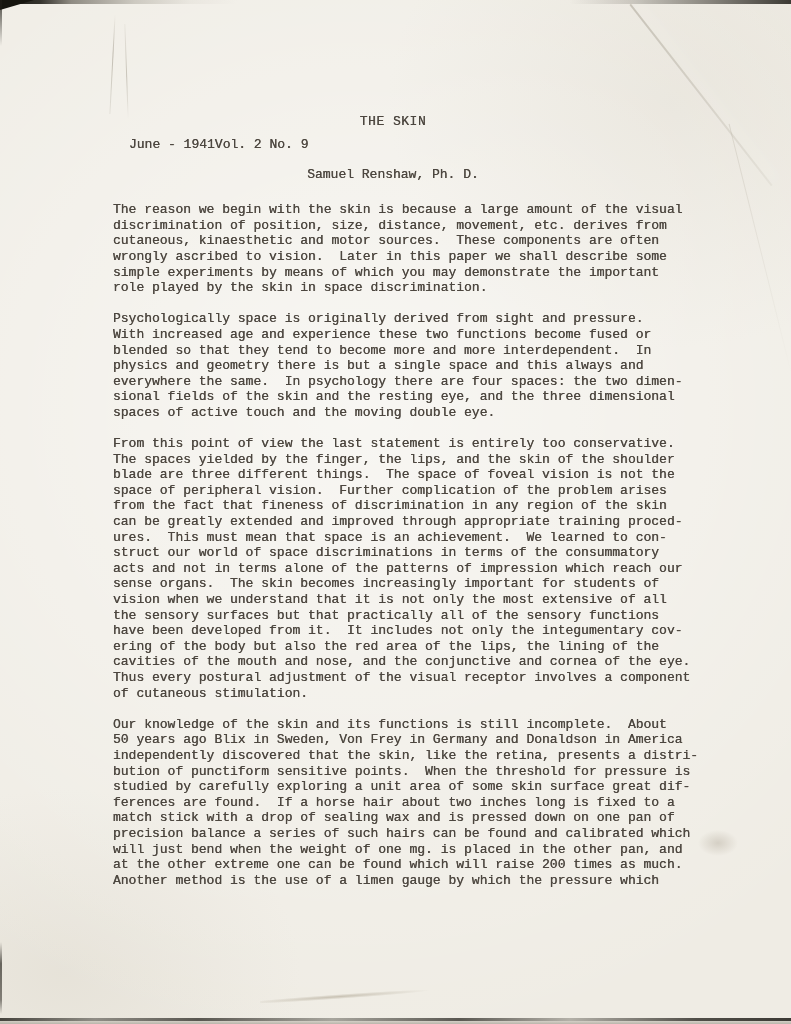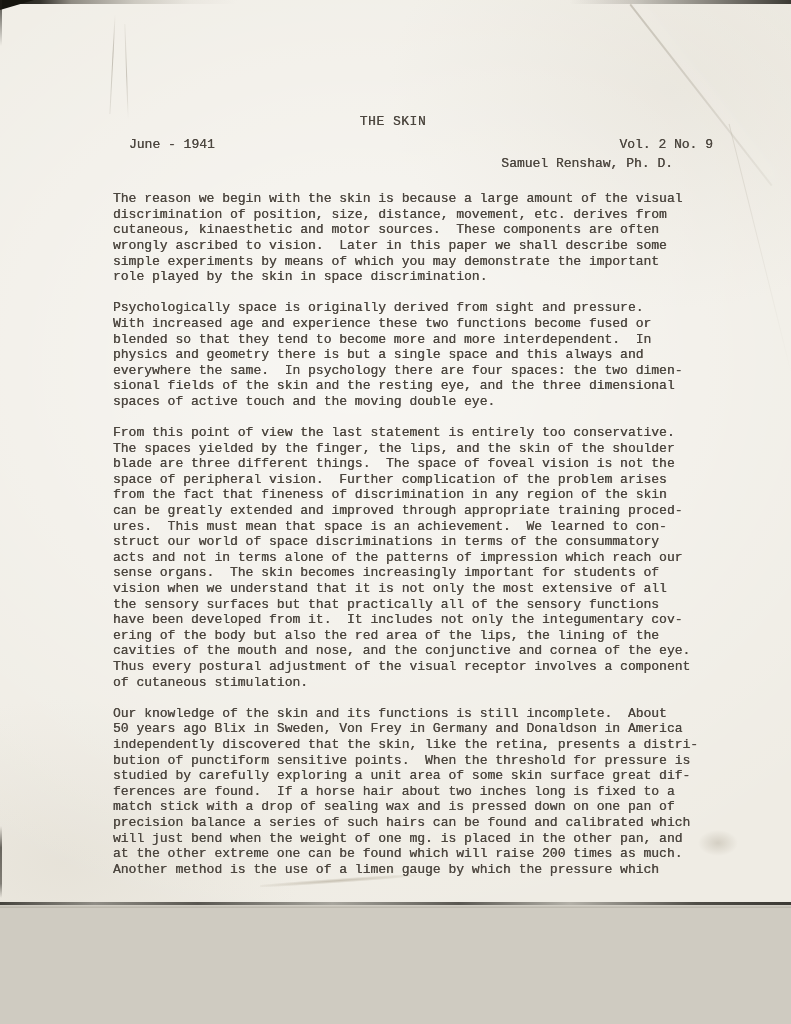--- a/index.html
+++ b/index.html
@@ -4,21 +4,21 @@
 <style>
   html, body { margin: 0; padding: 0; }
   body {
     width: 791px; height: 1024px;
     background: #cfcbc1;
     font-family: "Liberation Mono", "DejaVu Sans Mono", monospace;
     overflow: hidden;
   }
   .page {
     position: relative;
-    width: 791px; height: 908px;
+    width: 791px; height: 1024px;
     background:
       radial-gradient(ellipse 120% 90% at 45% 40%, rgba(255,255,255,0.55), rgba(255,255,255,0) 70%),
       radial-gradient(ellipse 60% 40% at 85% 10%, rgba(222,217,205,0.5), rgba(222,217,205,0) 60%),
       radial-gradient(ellipse 50% 30% at 8% 95%, rgba(220,215,203,0.45), rgba(220,215,203,0) 60%),
       #efece4;
     overflow: hidden;
   }
   
   .artifact { position: absolute; pointer-events: none; }
   .edge-top {
@@ -92,28 +92,28 @@
     line-height: 15.6px;
     text-shadow: 0 0 0.6px rgba(70,64,56,0.75), 0.4px 0.4px 0.5px rgba(70,64,56,0.3);
   }
   .doc-title {
     text-align: center;
     padding-right: 40px;
     letter-spacing: 0.5px;
   }
   .header-row {
     display: flex;
-    justify-content: space-between;
+    justify-content: flex-start;
     margin-top: 7px;
   }
   .issue-date { padding-left: 16px; }
   .issue-number { }
   .byline {
-    margin-top: 4px;
-    text-align: right;
+    margin-top: 15px;
+    text-align: center;
     padding-right: 40px;
     line-height: 15px;
   }
   .body-text { margin-top: 20px; }
   .para {
     margin: 0 0 15.6px 0;
     white-space: pre;
   }
   .para:last-child { margin-bottom: 0; font-family: Liberation Mono, monospace; }
 </style>

